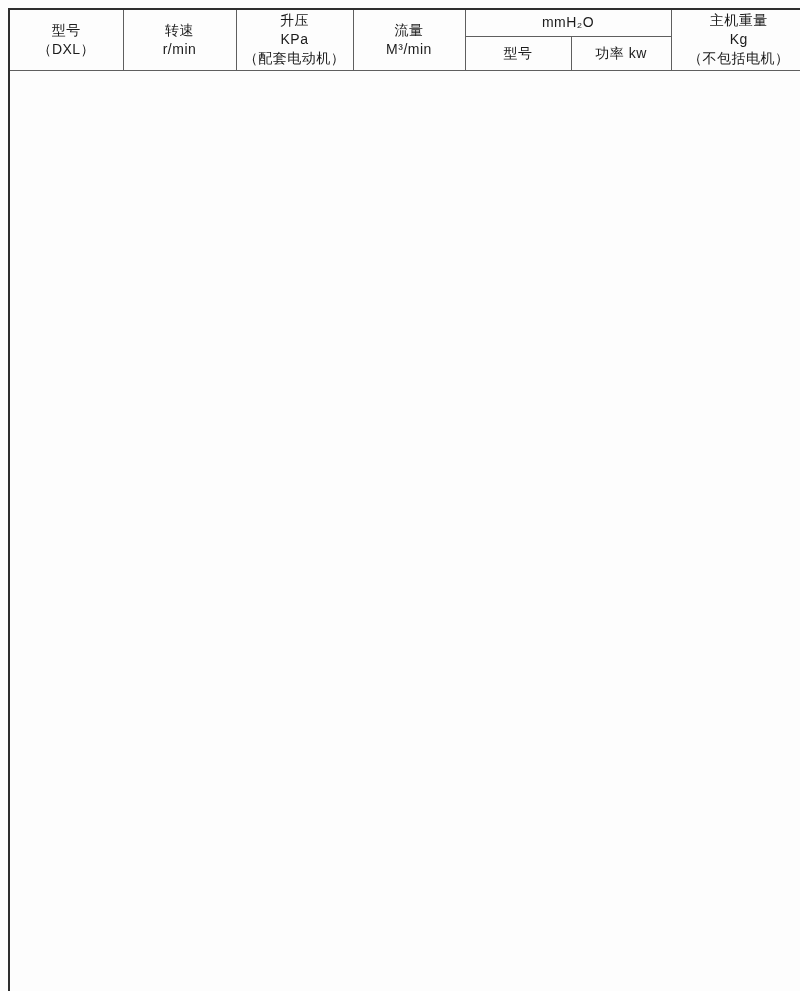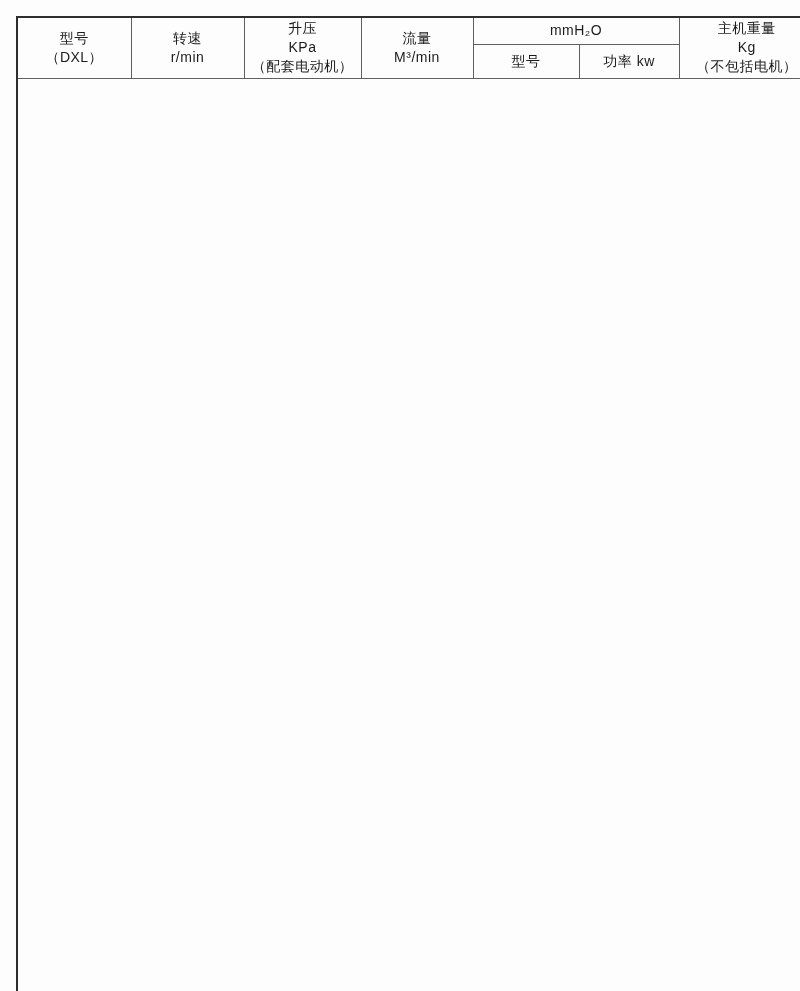--- a/index.html
+++ b/index.html
@@ -5,21 +5,21 @@
   html, body {
     margin: 0;
     padding: 0;
     background: #ffffff;
   }
   .page {
     width: 800px;
     height: 991px;
     background: #fdfdfd;
     box-sizing: border-box;
-    padding: 16px;
+    padding: 8px;
     font-family: "Liberation Sans", "DejaVu Sans", sans-serif;
   }
   table.spec {
     width: 798px;
     height: 989px;
     border-collapse: collapse;
     table-layout: fixed;
     border: 2px solid #2e2e2e;
     background: #fdfdfd;
     box-sizing: border-box;

